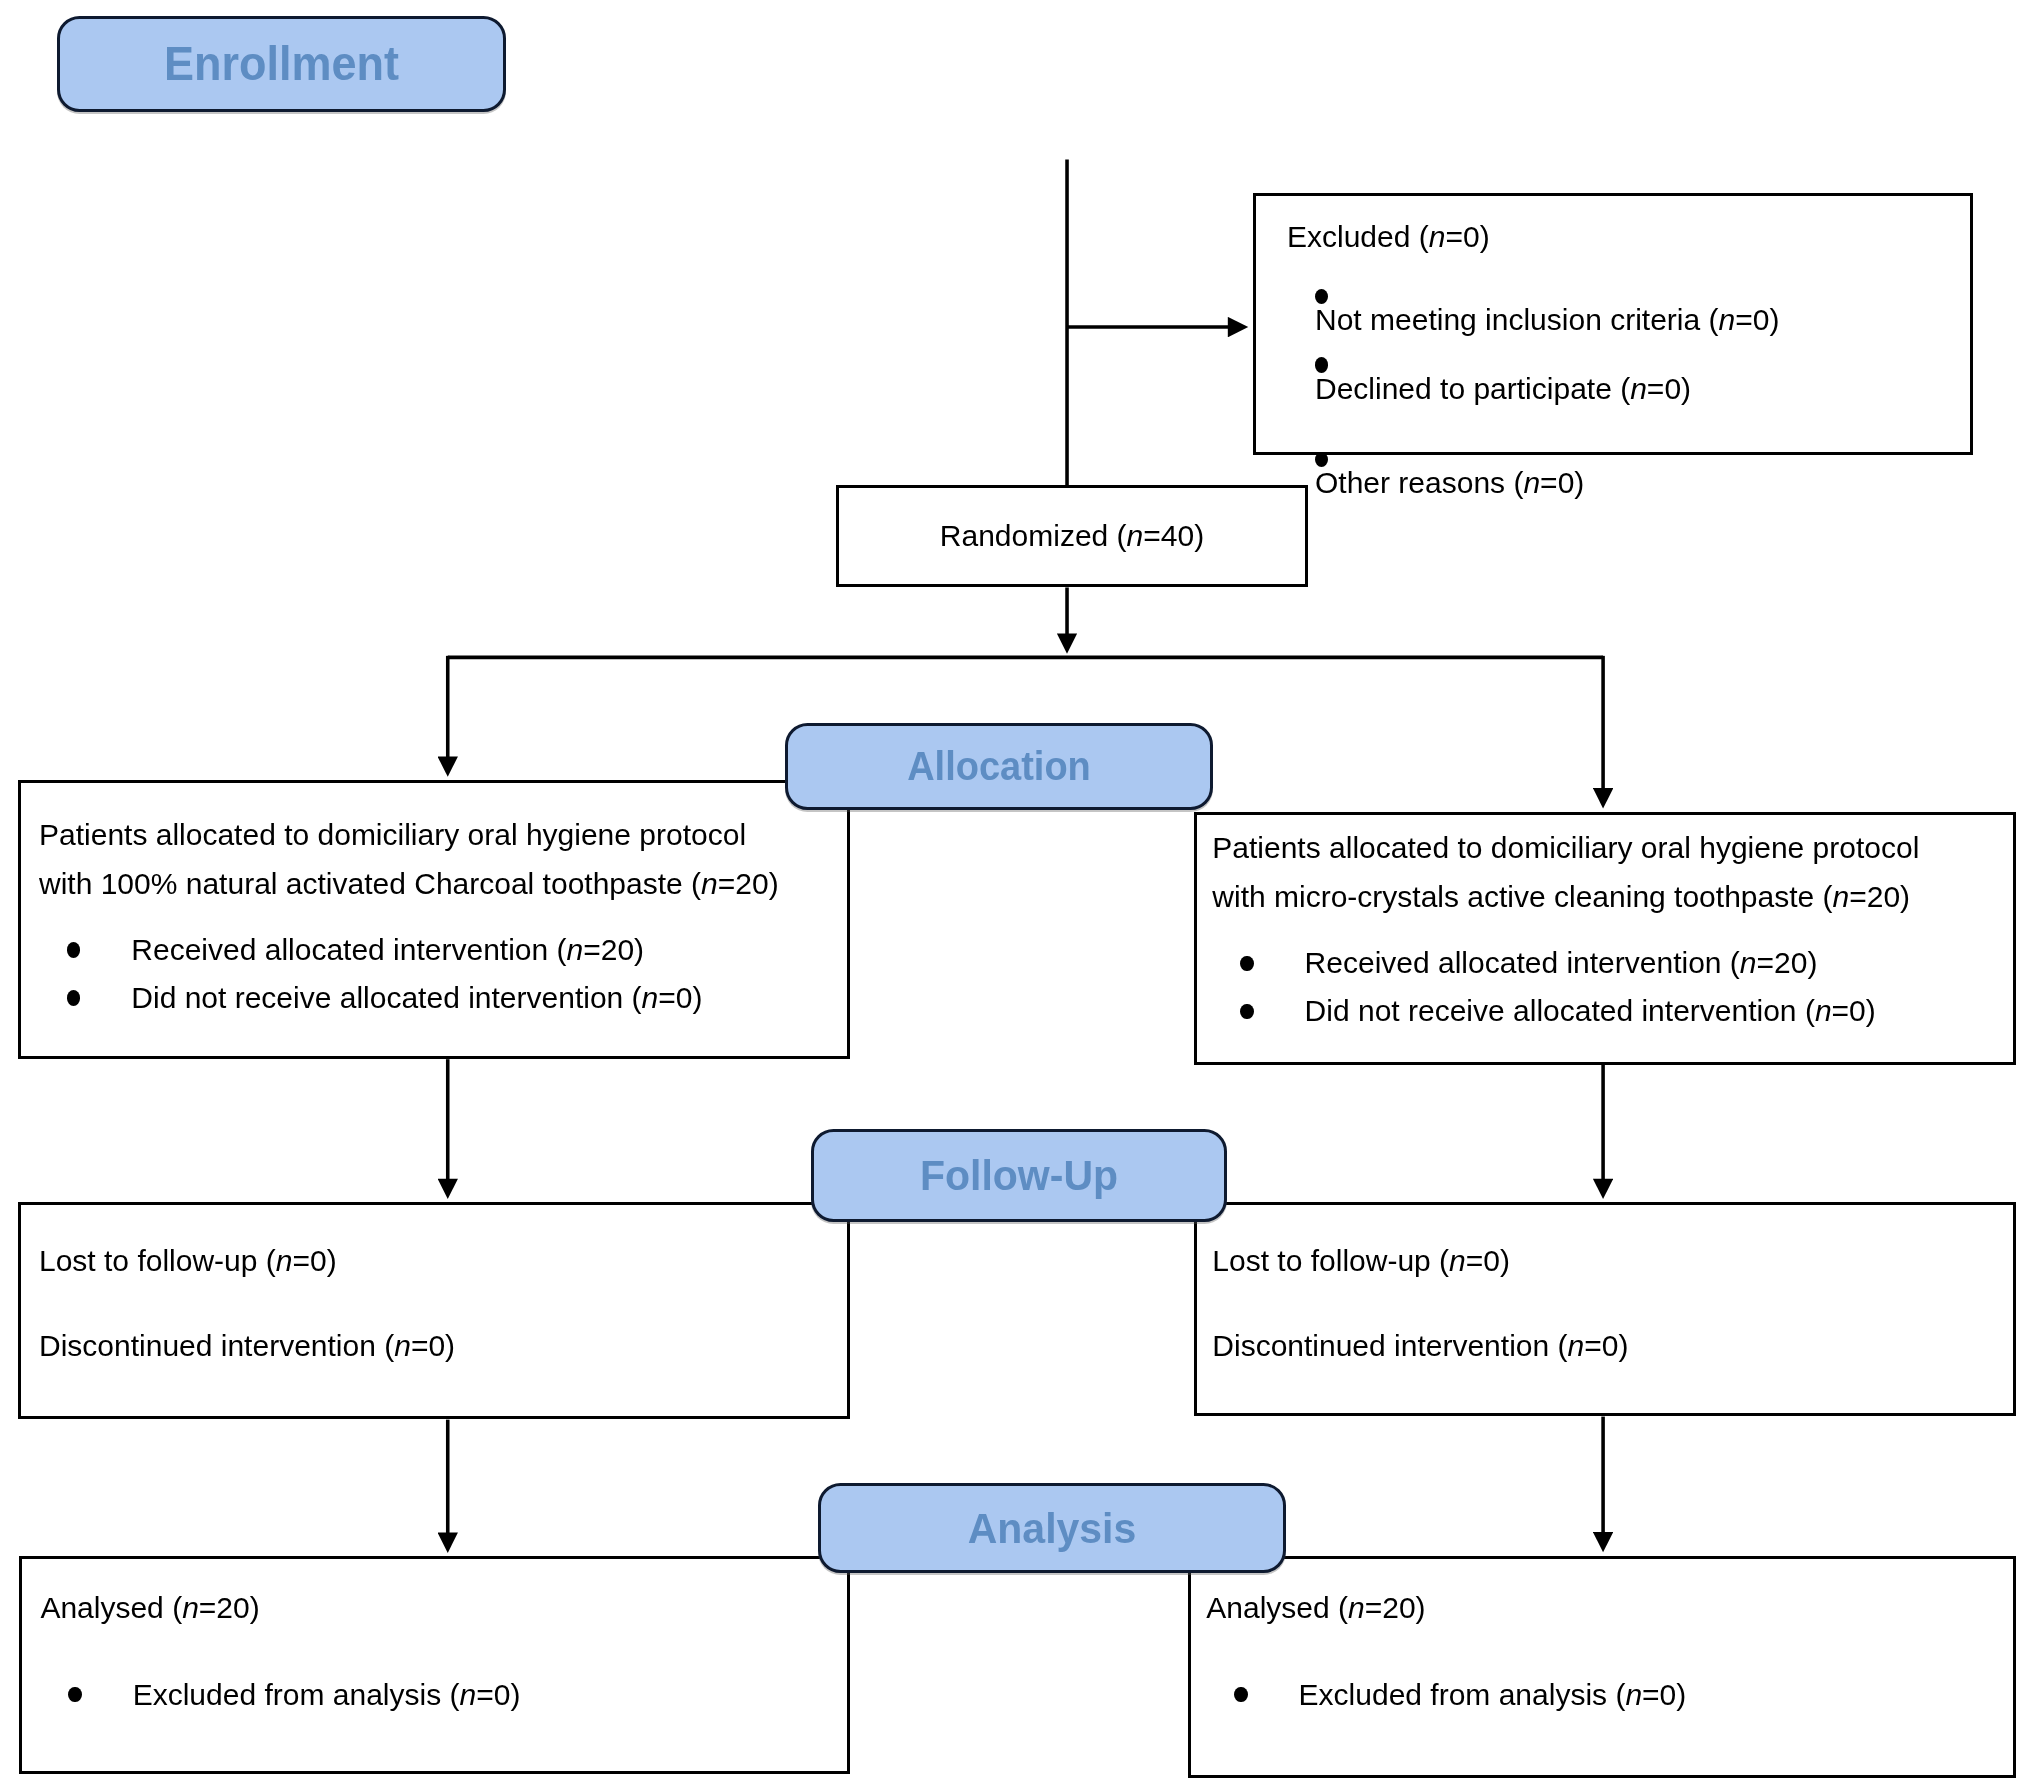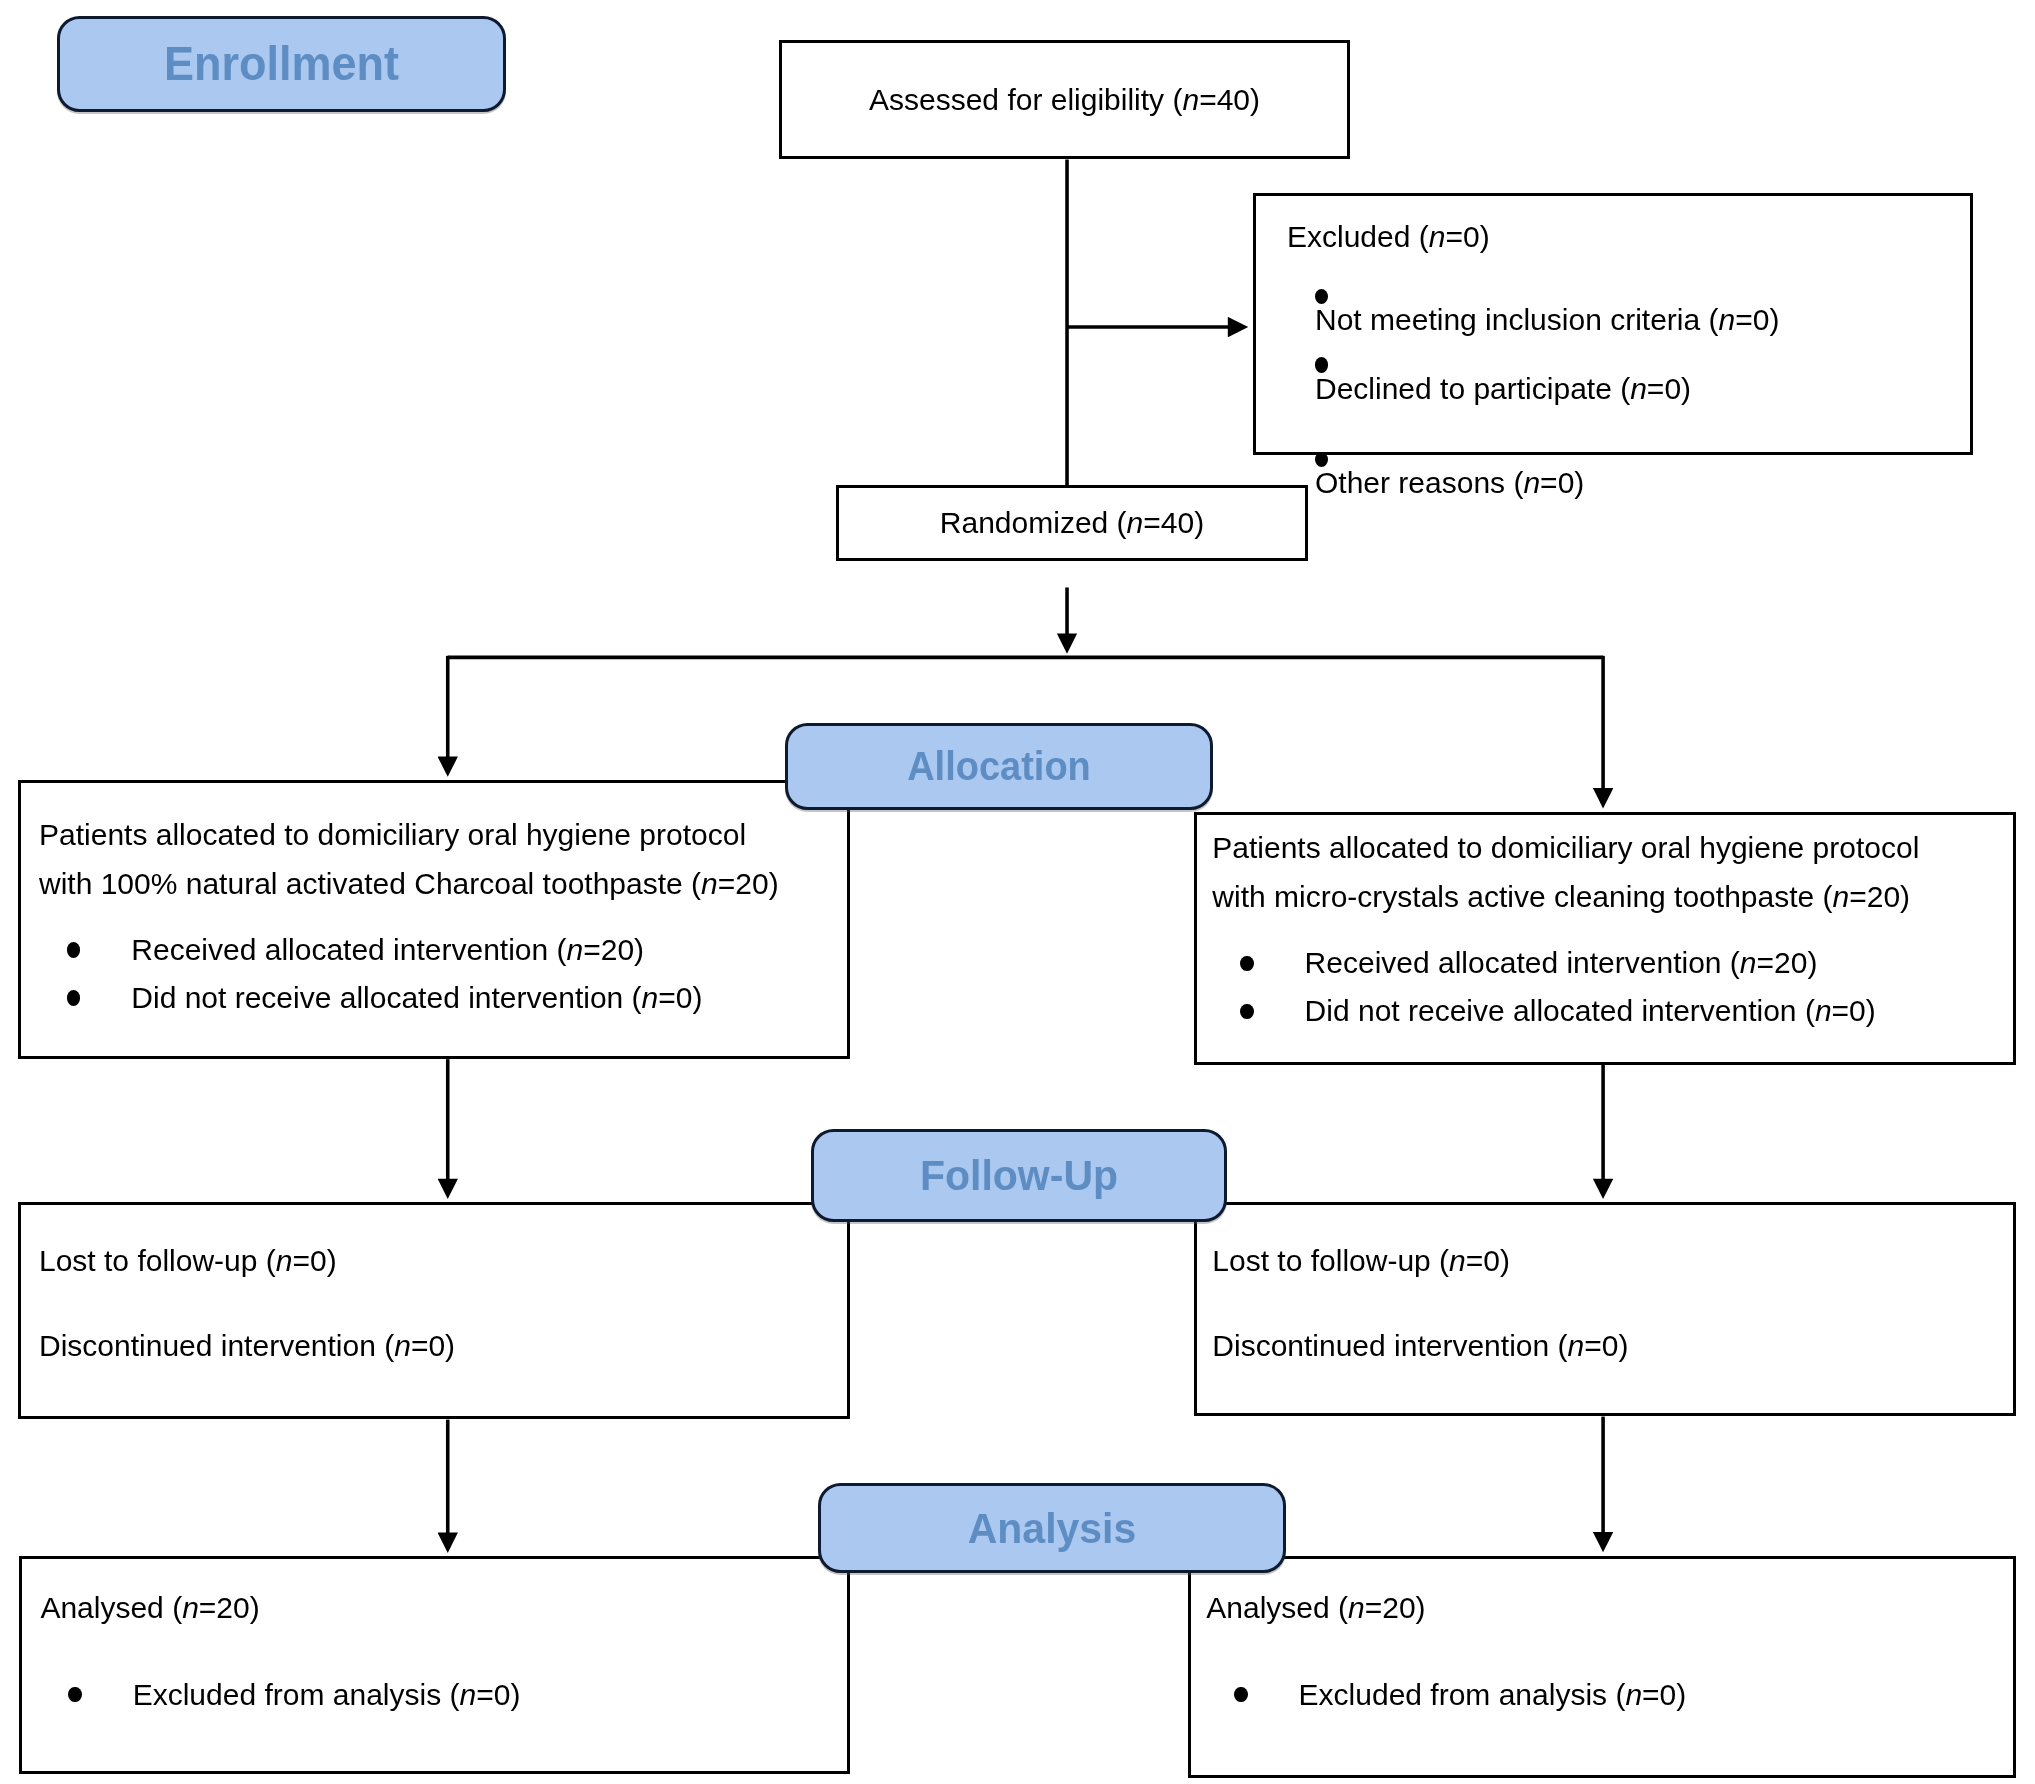--- a/index.html
+++ b/index.html
@@ -50,21 +50,21 @@
     box-shadow:0 2px 0 rgba(90,90,90,0.35);
   }
   .badge span{transform:scaleY(1.05);}
   .badge.enrollment{left:57px;top:16.3px;width:449px;height:96px;font-size:45px;}
   .badge.allocation{left:785px;top:723px;width:428px;height:87px;font-size:38px;}
   .badge.followup{left:811px;top:1129px;width:416px;height:93px;font-size:41px;}
   .badge.analysis{left:818px;top:1483px;width:468px;height:90px;font-size:41px;text-align:right;}
 
   .box.assessed{left:779px;top:40px;width:571px;height:119px;}
   .box.excluded{left:1253px;top:193px;width:720px;height:262px;padding:24.5px 20.4px 0 31px;}
-  .box.randomized{left:836px;top:485px;width:472px;height:76px;}
+  .box.randomized{left:836px;top:485px;width:472px;height:102px;}
   .box.alloc-left{left:18px;top:780px;width:832px;height:279px;padding:28px 12.8px 0 18px;}
   .box.alloc-right{left:1194px;top:812px;width:822px;height:253px;padding:9.2px 12.8px 0 15.3px;}
   .box.fu-left{left:18px;top:1202px;width:832px;height:217px;padding:38px 12.8px 0 18px;}
   .box.fu-right{left:1194px;top:1202px;width:822px;height:214px;padding:38px 12.8px 0 15.3px;}
   .box.an-left{left:19.4px;top:1556px;width:831px;height:218px;padding:33px 12.8px 0 18px;}
   .box.an-right{left:1188px;top:1556px;width:828px;height:222px;padding:33px 12.8px 0 15.3px;}
 
   .para{max-width:740px;line-height:1.62;}
   .gapline{margin-top:49px;}
 
@@ -141,23 +141,20 @@
   <div class="badge allocation">
     <span>Allocation</span>
   </div>
   <div class="badge followup">
     <span>Follow-Up</span>
   </div>
   <div class="badge analysis">
     <span>Analysis</span>
   </div>
 
-  <div class="box assessed centered">
-    <div>Assessed for eligibility (<i>n</i>=40)</div>
-  </div>
 
   <div class="box excluded">
     <div class="title">Excluded (<i>n</i>=0)</div>
     <div class="bullet b1">
       <span class="dot"></span>
       <span>Not meeting inclusion criteria (<i>n</i>=0)</span>
     </div>
     <div class="bullet b2">
       <span class="dot"></span>
       <span>Declined to participate (<i>n</i>=0)</span>

